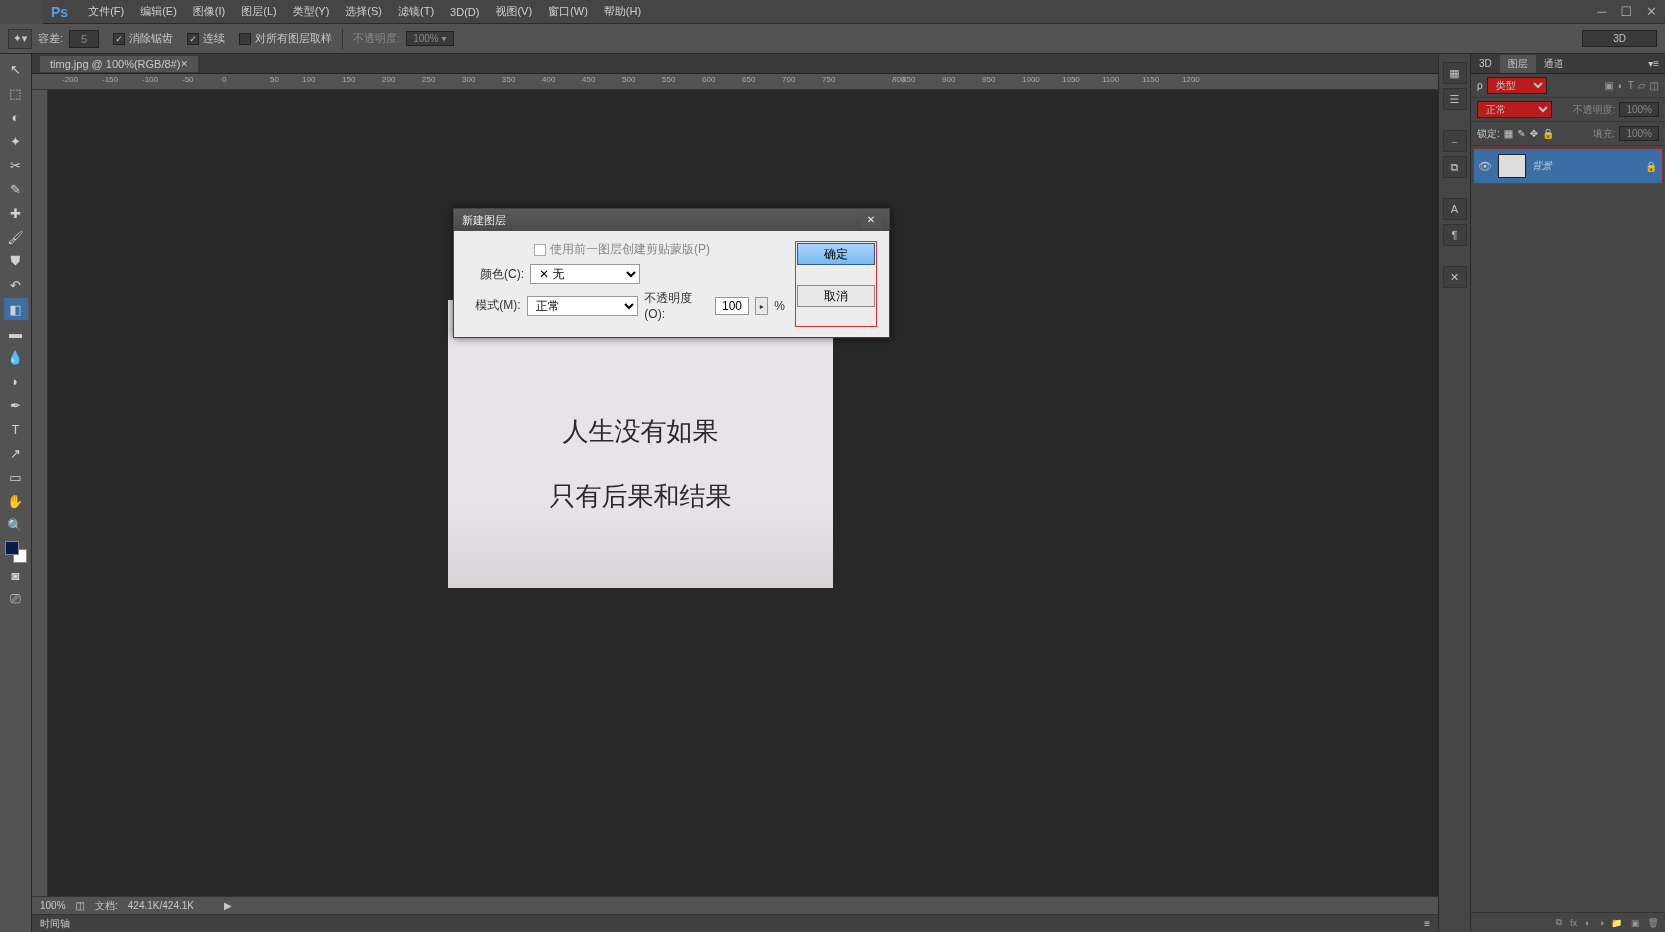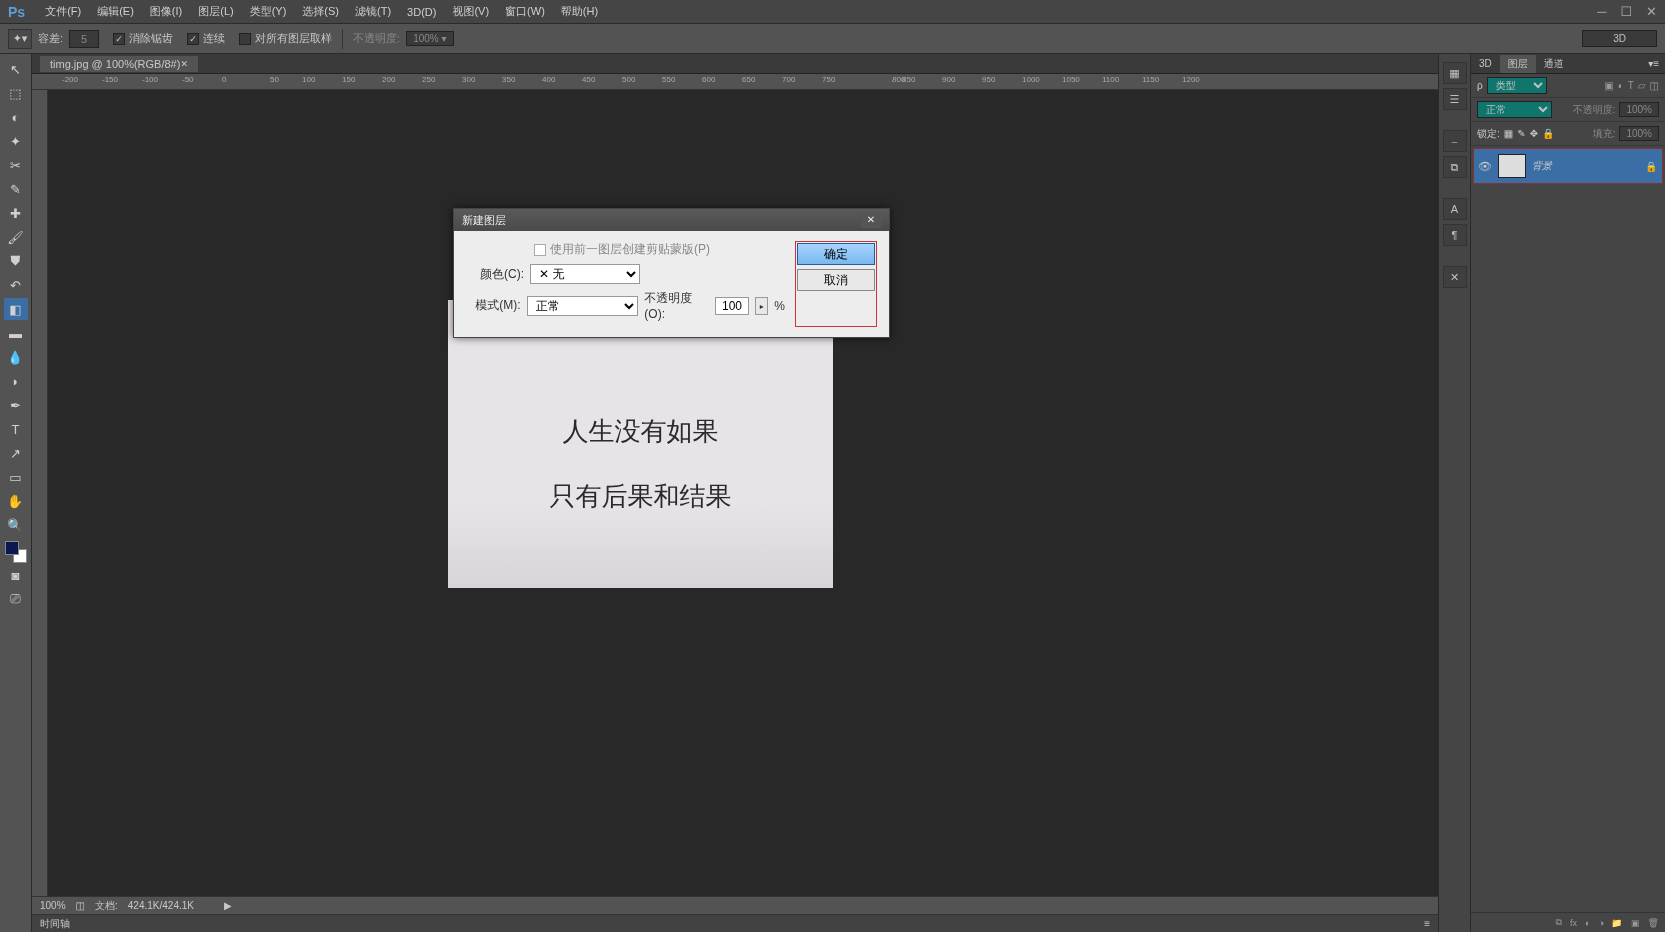--- a/index.html
+++ b/index.html
@@ -1,17 +1,17 @@
 <!DOCTYPE html>
 <html><head>
 <meta charset="utf-8">
 <style>
 * { margin: 0; padding: 0; box-sizing: border-box; font-family: "Microsoft YaHei", sans-serif; }
 body { background: #4a4a4a; width: 1665px; height: 932px; overflow: hidden; color: #c8c8c8; font-size: 11px; }
-.menubar { height: 24px; background: #454545; display: flex; align-items: center; padding: 0 8px; border-bottom: 1px solid #2a2a2a; }
+.menubar { height: 24px; background: #454545; display: flex; align-items: center; padding: 0 8px; border-bottom: 1px solid #2a2a2a; margin-left: 43px; }
 .ps-logo { color: #5a9ed8; font-weight: bold; font-size: 14px; margin-right: 12px; }
 .menu-item { padding: 0 8px; cursor: pointer; color: #d0d0d0; }
 .win-controls { margin-left: auto; display: flex; gap: 14px; color: #aaa; font-size: 13px; }
 .win-controls span { cursor: pointer; }
 .optionsbar { height: 30px; background: #535353; display: flex; align-items: center; padding: 0 8px; border-bottom: 1px solid #2a2a2a; gap: 6px; }
 .opt-icon { width: 24px; height: 20px; background: #4a4a4a; border: 1px solid #333; display: inline-flex; align-items: center; justify-content: center; }
 .opt-label { color: #c0c0c0; }
 .opt-input { width: 30px; height: 18px; background: #3a3a3a; border: 1px solid #222; color: #888; text-align: center; font-size: 11px; }
 .opt-check { display: flex; align-items: center; gap: 4px; margin-left: 8px; }
 .opt-checkbox { width: 12px; height: 12px; background: #3a3a3a; border: 1px solid #222; display: inline-flex; align-items: center; justify-content: center; color: #ccc; font-size: 9px; }
@@ -43,21 +43,21 @@
 .panels-strip { width: 32px; background: #454545; border-left: 1px solid #2a2a2a; display: flex; flex-direction: column; align-items: center; padding-top: 8px; gap: 4px; }
 .strip-icon { width: 24px; height: 22px; display: flex; align-items: center; justify-content: center; cursor: pointer; color: #c0c0c0; background: #3f3f3f; border: 1px solid #333; font-size: 11px; }
 .strip-sep { height: 12px; }
 
 .panels-right { width: 195px; background: #454545; border-left: 1px solid #2a2a2a; display: flex; flex-direction: column; }
 .panel-tabs { height: 20px; display: flex; align-items: center; background: #3a3a3a; border-bottom: 1px solid #222; font-size: 10px; }
 .panel-tab { padding: 2px 8px; cursor: pointer; }
 .panel-tab.active { background: #535353; }
 .panel-menu { margin-left: auto; padding: 0 6px; cursor: pointer; }
 .panel-row { height: 24px; display: flex; align-items: center; padding: 0 6px; gap: 4px; font-size: 10px; background: #454545; border-bottom: 1px solid #383838; }
-.panel-select { background: #0f766e; border: 1px solid #222; padding: 1px 4px; color: #c0c0c0; font-size: 10px; width: 60px; }
+.panel-select { background: #b91c1c; border: 1px solid #222; padding: 1px 4px; color: #c0c0c0; font-size: 10px; width: 60px; }
 .panel-icons { display: flex; gap: 4px; margin-left: auto; color: #999; font-size: 10px; }
 .panel-icons span { cursor: pointer; }
 .layer-row { height: 36px; background: #3a6ea5; display: flex; align-items: center; padding: 0 4px; gap: 6px; border: 1px solid #8a3030; margin: 2px; }
 .layer-vis { width: 14px; text-align: center; cursor: pointer; }
 .layer-thumb { width: 28px; height: 24px; background: #ddd; border: 1px solid #222; }
 .layer-name { font-style: italic; font-size: 10px; flex: 1; }
 .layer-lock { font-size: 10px; }
 .panel-footer { height: 20px; margin-top: auto; border-top: 1px solid #333; display: flex; align-items: center; justify-content: flex-end; gap: 8px; padding: 0 6px; font-size: 9px; color: #999; }
 .panel-footer span { cursor: pointer; }
 
@@ -65,21 +65,21 @@
 .dialog-title { height: 22px; background: linear-gradient(#5a5a5a, #4a4a4a); display: flex; align-items: center; padding: 0 8px; color: #eee; font-size: 11px; }
 .dialog-close { margin-left: auto; width: 20px; height: 16px; background: #555; text-align: center; cursor: pointer; color: #eee; font-size: 10px; line-height: 16px; }
 .dialog-body { padding: 10px 12px; display: flex; gap: 10px; color: #333; }
 .dialog-form { flex: 1; }
 .form-row { display: flex; align-items: center; gap: 6px; margin-bottom: 6px; }
 .form-label { width: 58px; text-align: right; }
 .form-input { flex: 1; height: 20px; border: 1px solid #cf3333; background: #fff; padding: 0 4px; font-size: 12px; }
 .form-select { height: 20px; border: 1px solid #999; background: #fff; padding: 0 4px; font-size: 12px; }
 .form-num { width: 34px; height: 18px; border: 1px solid #999; background: #fff; text-align: center; font-size: 12px; }
 .form-step { width: 14px; height: 18px; border: 1px solid #999; background: #e8e8e8; font-size: 8px; text-align: center; line-height: 18px; cursor: pointer; }
-.dialog-btns { display: flex; flex-direction: column; gap: 4px; width: 82px; border: 1px solid #cf3333; padding: 1px; }
+.dialog-btns { display: flex; flex-direction: column; gap: 20px; width: 82px; border: 1px solid #cf3333; padding: 1px; }
 .dlg-btn { height: 22px; border: 1px solid #888; font-size: 12px; cursor: pointer; }
 .dlg-btn.primary { background: linear-gradient(#a8d4ff, #78b8f0); border: 1px solid #2a5a9a; }
 .dlg-btn.secondary { background: #e8e8e8; }
 .clip-row { display: flex; align-items: center; gap: 4px; margin-left: 68px; margin-bottom: 6px; color: #888; }
 .clip-check { width: 12px; height: 12px; border: 1px solid #aaa; background: #fff; }
 </style>
 </head>
 <body>
 
 <div class="menubar">

